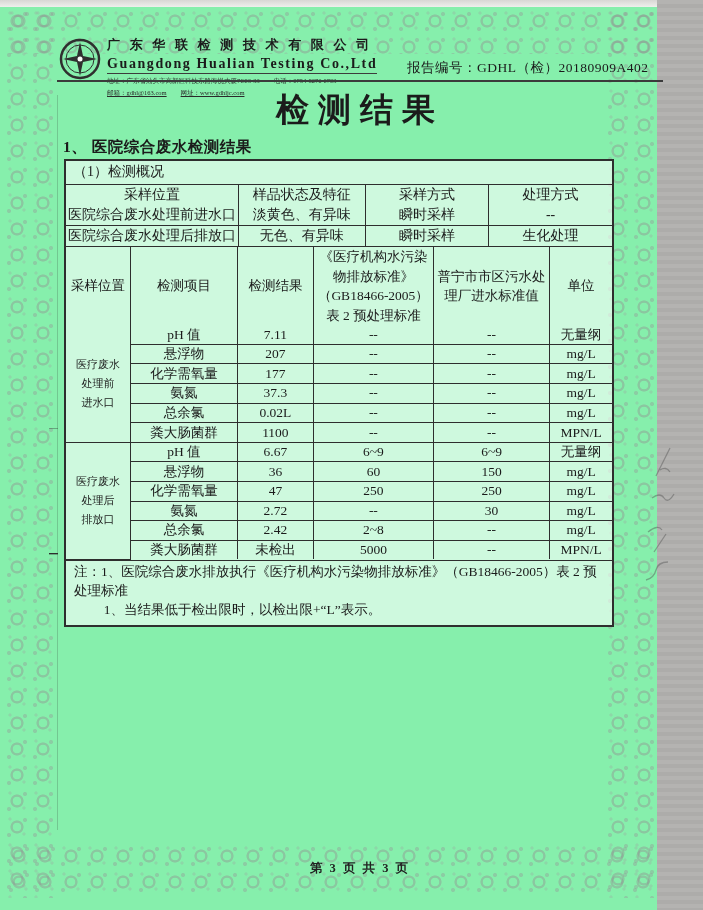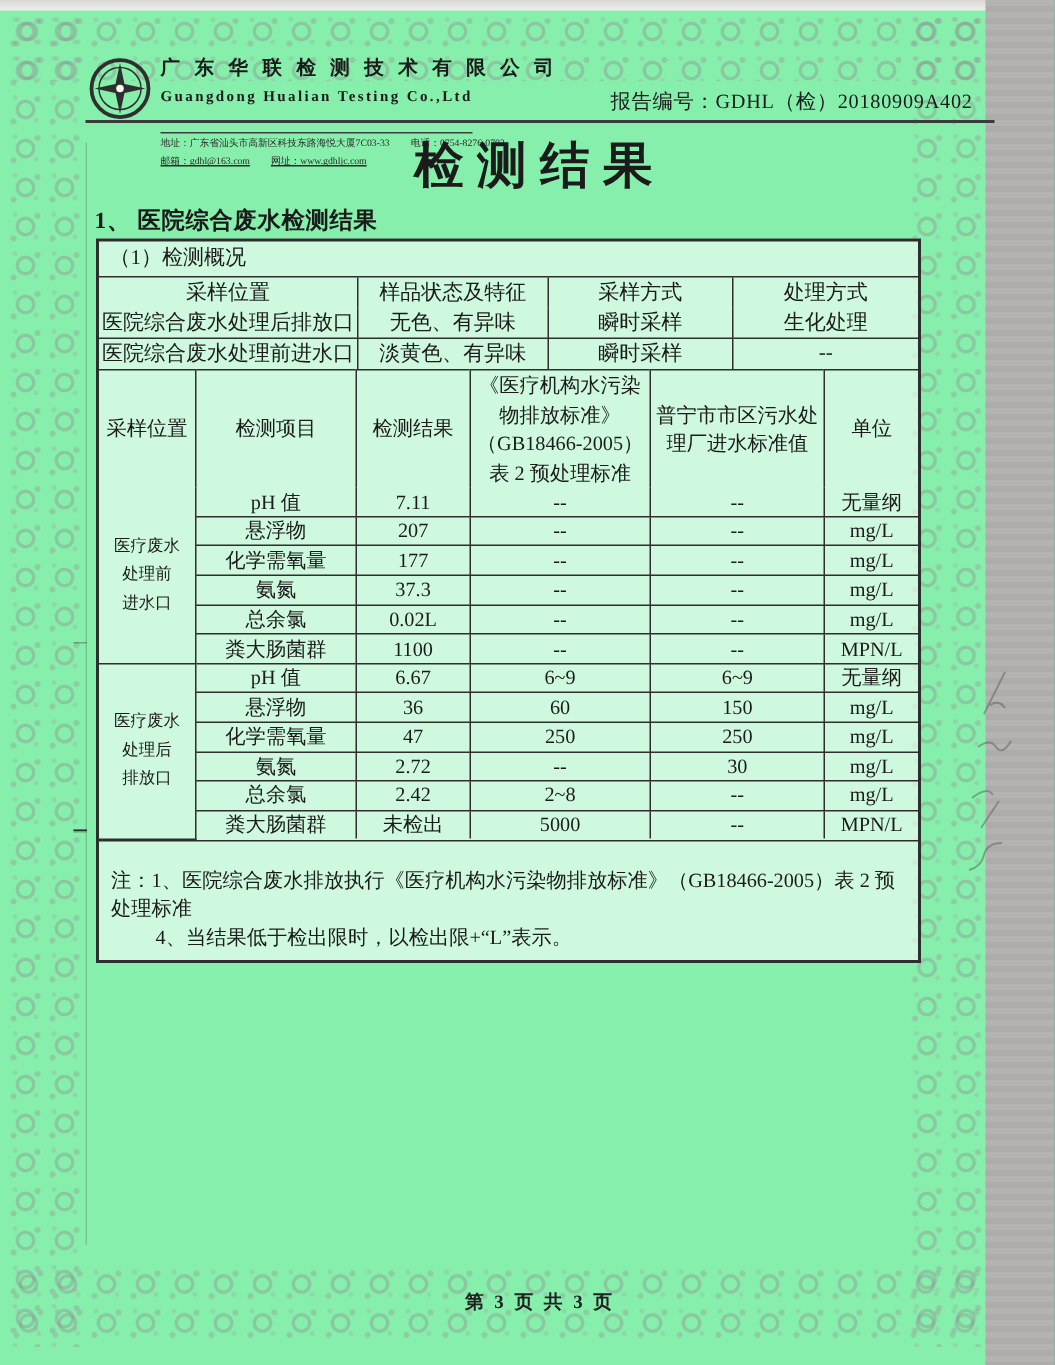--- a/index.html
+++ b/index.html
@@ -38,21 +38,21 @@
     background-size:26px 26px;
   }
   .pat-top{ left:6px; top:8px; width:650px; height:46px;}
   .pat-bottom{ left:6px; top:843px; width:650px; height:55px;}
   .pat-left{ left:4px; top:8px; width:53px; height:890px;}
   .pat-right{ left:605px; top:8px; width:54px; height:890px;}
   
   .logo{ position:absolute; left:58px; top:37px; z-index:3;}
   .company{ position:absolute; left:107px; top:36px; z-index:3; width:330px;}
   .company-cn{ font-size:13px; font-weight:bold; letter-spacing:3.2px; white-space:nowrap;}
-  .company-en{ font-size:10px; font-weight:bold; letter-spacing:1.6px; border-bottom:1px solid #3c3c3c; display:inline-block; padding-bottom:18px; margin-top:1px;}
+  .company-en{ font-size:14px; font-weight:bold; letter-spacing:1.6px; border-bottom:1px solid #3c3c3c; display:inline-block; padding-bottom:1px; margin-top:1px;}
   .contact{ display:flex; gap:14px; font-size:6.5px; color:#2a2a2a; line-height:1.6; margin-top:2px; white-space:nowrap;}
   .contact .u{ text-decoration:underline;}
   .report-no{
     position:absolute; top:59px; left:407px; width:250px; z-index:3;
     font-size:13.5px; letter-spacing:.5px; white-space:nowrap;
   }
   .header-rule{ position:absolute; left:57px; top:80px; width:606px; height:2px; background:#3b3b3b; z-index:3;}
   
   .title{
     position:absolute; left:57px; top:88px; width:606px; text-align:center; z-index:3;
@@ -79,21 +79,21 @@
   table.grid tr > *:last-child{ border-right:0;}
   table.grid tr:first-child > *{ border-top:0;margin-left:48px;}
   table.grid tr:last-child > *{ border-bottom:0;}
   .t1{ font-size:14px;}
   .t1 th{ font-weight:normal; height:20px;}
   .t1 td{ height:20px;}
   .t2{ font-size:13.5px; border-top:1.5px solid #2e2e2e;}
   .t2 th{ font-weight:normal; white-space:pre-line; line-height:1.45; padding:4px 2px; font-size:13.5px;}
   .t2 td{ height:18.6px;}
   .t2 td.loc{ white-space:pre-line; line-height:1.75; font-size:11px;}
-  .notes{ border-top:1.5px solid #2e2e2e; font-size:13.5px; line-height:1.42; padding:16px 8px 6px;}
+  .notes{ border-top:1.5px solid #2e2e2e; font-size:13.5px; line-height:1.42; padding:1px 8px 6px;}
   .notes .indent{ text-indent:2.2em;}
   
   .footer{
     position:absolute; left:57px; top:860px; width:606px; text-align:center; z-index:3;
     font-size:12.5px; letter-spacing:2px; font-weight:bold; color:#222;
   }
   .handwriting{ position:absolute; left:640px; top:440px; z-index:2; opacity:.45;}
 </style>
 </head>
 <body>
@@ -151,30 +151,30 @@
       <thead>
         <tr>
           <th>采样位置</th>
           <th>样品状态及特征</th>
           <th>采样方式</th>
           <th>处理方式</th>
         </tr>
       </thead>
       <tbody id="t1-body">
           <tr>
+            <td>医院综合废水处理前进水口</td>
+            <td>淡黄色、有异味</td>
+            <td>瞬时采样</td>
+            <td>--</td>
+          </tr>
+          <tr>
             <td>医院综合废水处理后排放口</td>
             <td>无色、有异味</td>
             <td>瞬时采样</td>
             <td>生化处理</td>
-          </tr>
-          <tr>
-            <td>医院综合废水处理前进水口</td>
-            <td>淡黄色、有异味</td>
-            <td>瞬时采样</td>
-            <td>--</td>
           </tr>
         </tbody>
     </table>
 
 
     <table class="grid t2">
       <colgroup>
           <col style="width:11.8%">
           <col style="width:19.6%">
           <col style="width:13.9%">
@@ -285,20 +285,20 @@
             <td>未检出</td>
             <td>5000</td>
             <td>--</td>
             <td>MPN/L</td>
           </tr>
         </tbody>
     </table>
 
     <div class="notes">
       <div>注：1、医院综合废水排放执行《医疗机构水污染物排放标准》（GB18466-2005）表 2 预处理标准</div>
-      <div class="indent">4、当结果低于检出限时，以检出限+“L”表示。</div>
+      <div class="indent">1、当结果低于检出限时，以检出限+“L”表示。</div>
     </div>
 
   </div>
 
   <div class="footer">第 3 页 共 3 页</div>
 
 </div>
 
 </body></html>

